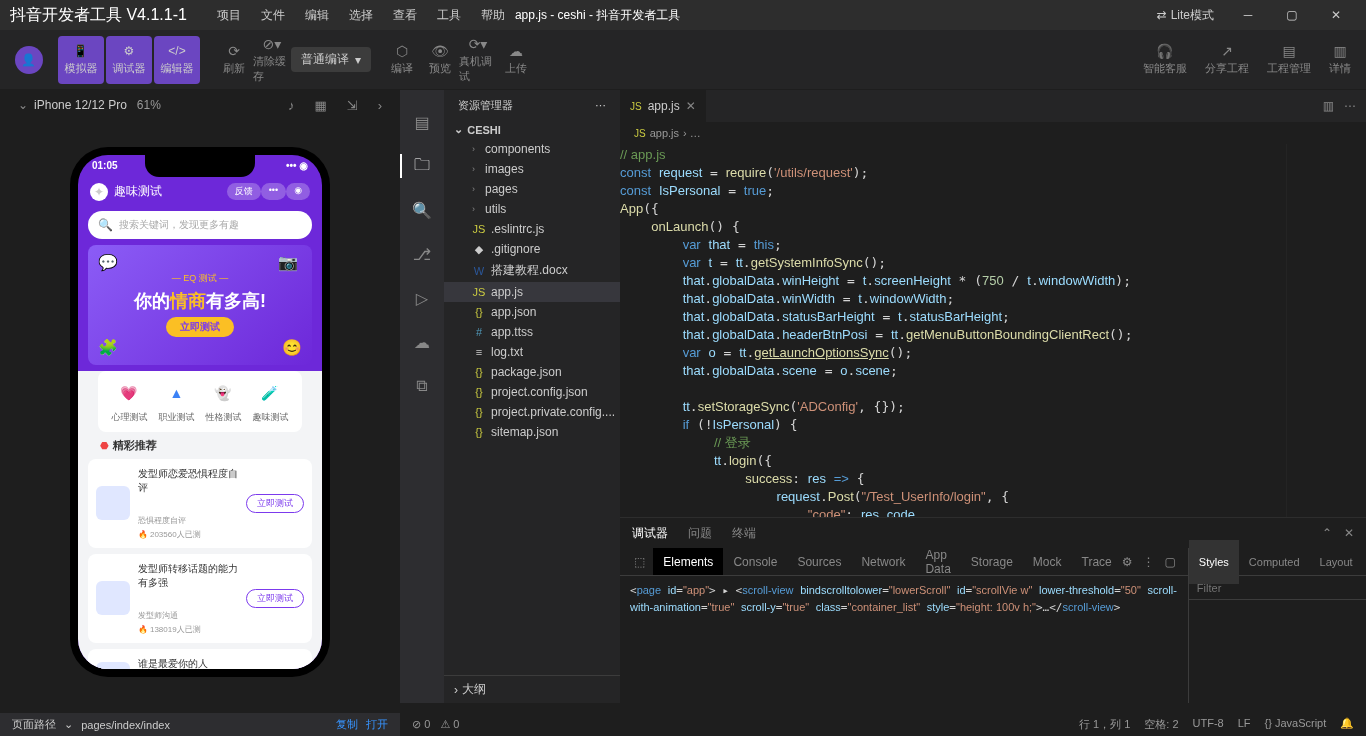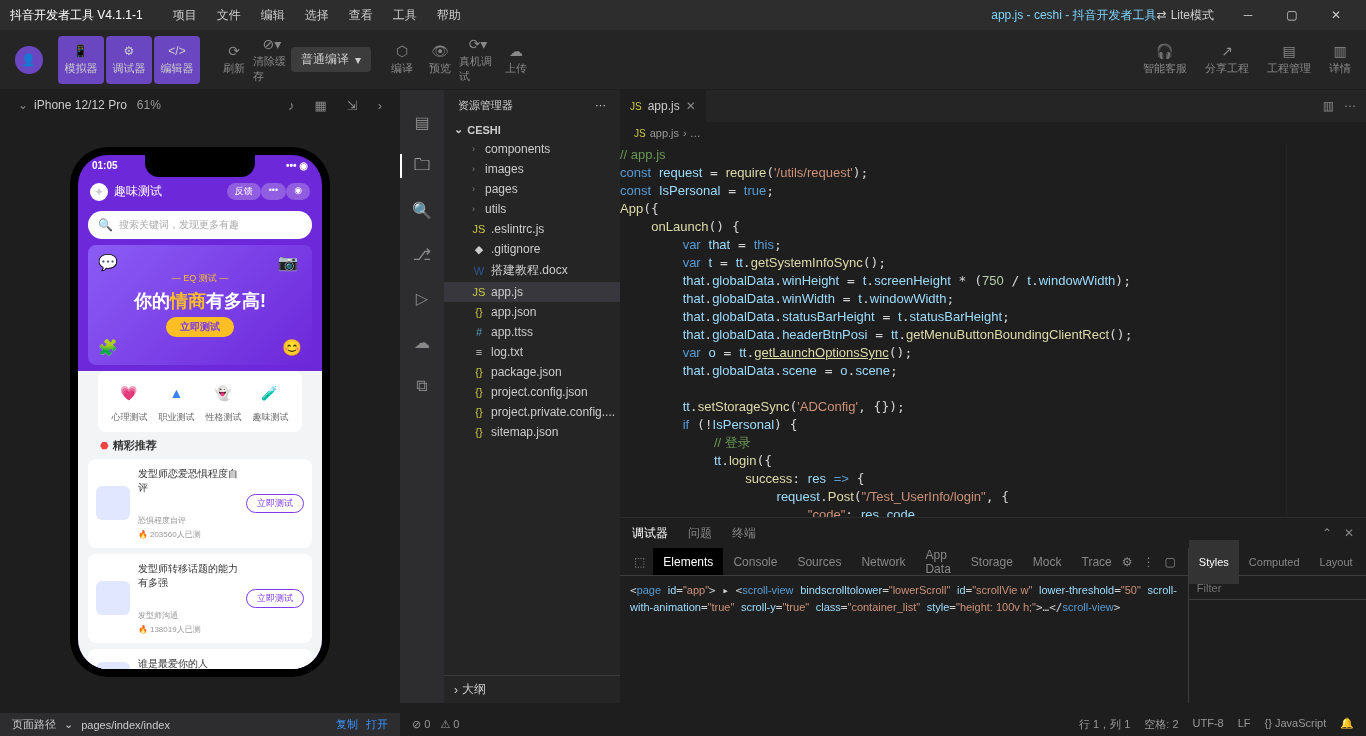--- a/index.html
+++ b/index.html
@@ -1,20 +1,20 @@
 <!DOCTYPE html>
 <html><head>
 <meta charset="utf-8">
 <style>
 *{margin:0;padding:0;box-sizing:border-box;font-family:"Microsoft YaHei",-apple-system,sans-serif;-webkit-font-smoothing:antialiased}
 body{background:#1e1e1e;color:#ccc;font-size:12px;width:1366px;height:736px;overflow:hidden;position:relative}
 .titlebar{height:30px;background:#2d2d2d;display:flex;align-items:center;padding:0 10px;color:#ccc}
-.titlebar .app-title{color:#fff;font-size:12px;margin-right:20px}
+.titlebar .app-title{color:#fff;font-size:16px;margin-right:20px}
 .titlebar .menu-item{padding:0 10px;font-size:12px;cursor:pointer;color:#ccc}
-.titlebar .center-title{flex:1;text-align:right;font-size:12px;color:#7dd3fc}
+.titlebar .center-title{flex:1;text-align:left;font-size:12px;color:#ffffff}
 .titlebar .right-items{display:flex;align-items:center;gap:4px}
 .titlebar .lite-mode{display:flex;align-items:center;gap:4px;margin-right:10px}
 .titlebar .win-btn{width:40px;height:28px;display:flex;align-items:center;justify-content:center;cursor:pointer}
 .toolbar{height:60px;background:#252526;display:flex;align-items:center;padding:0 15px;border-bottom:1px solid #1e1e1e}
 .toolbar .avatar{width:28px;height:28px;border-radius:50%;background:#6b46c1;margin-right:15px;display:flex;align-items:center;justify-content:center;color:#fff}
 .toolbar .tool-group{display:flex;gap:2px;margin-right:15px}
 .toolbar .tool-btn{display:flex;flex-direction:column;align-items:center;justify-content:center;width:46px;height:48px;border-radius:4px;cursor:pointer;position:relative}
 .toolbar .tool-btn.active{background:#6b46c1}
 .toolbar .tool-btn .icon{width:16px;height:16px;margin-bottom:2px;display:flex;align-items:center;justify-content:center}
 .toolbar .tool-btn .label{font-size:11px;color:#ccc}

